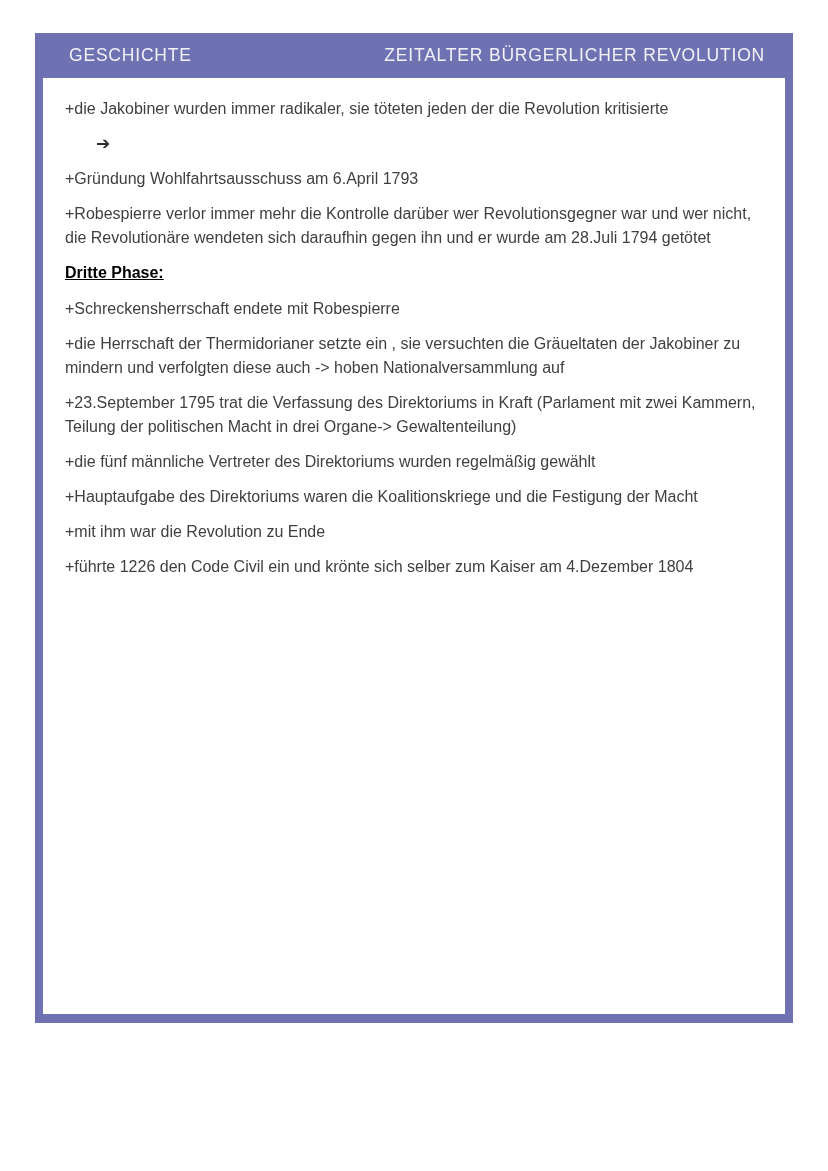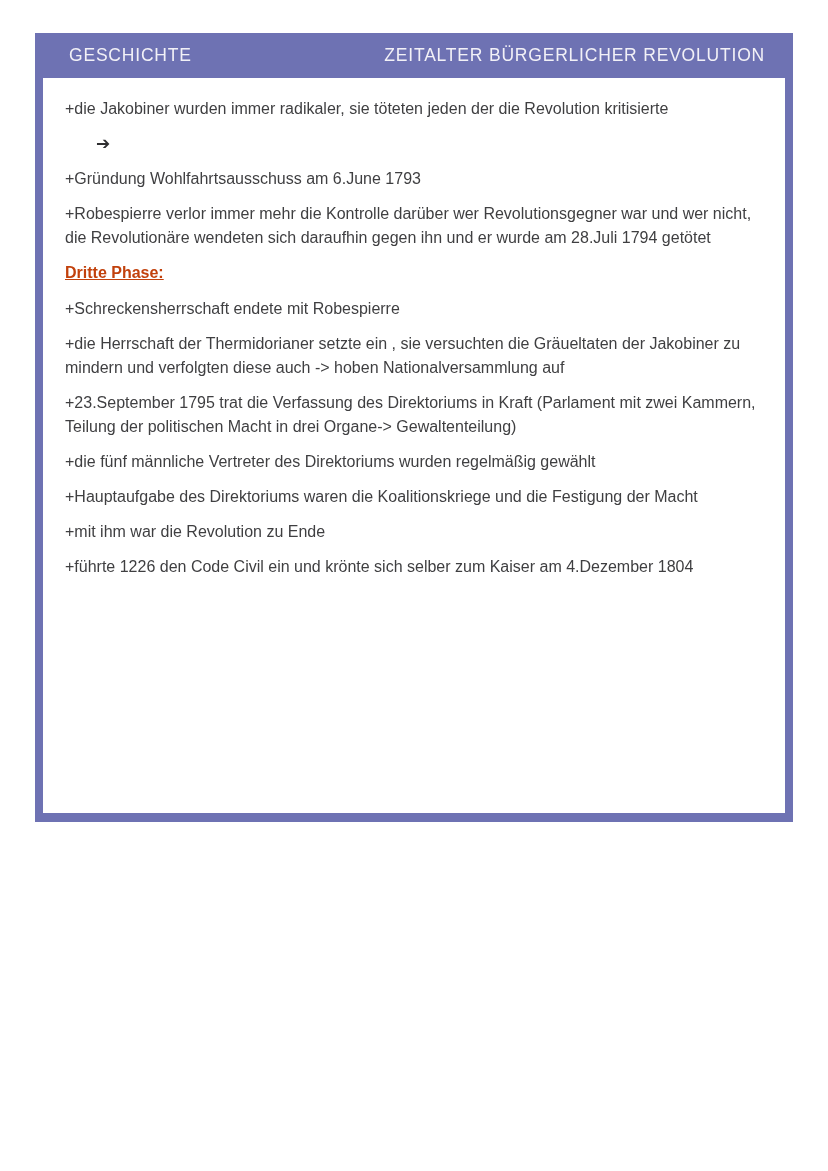--- a/index.html
+++ b/index.html
@@ -8,21 +8,21 @@
     background: #ffffff;
     font-family: "Liberation Sans", "DejaVu Sans", sans-serif;
   }
   body { height: 1171px; position: relative; overflow: hidden; }
 
   .page-frame {
     position: absolute;
     left: 35px;
     top: 33px;
     width: 758px;
-    height: 789px;
+    height: 990px;
     border-left: 8px solid #6e72b3;
     border-right: 8px solid #6e72b3;
     border-bottom: 9px solid #6e72b3;
     background: #ffffff;
   }
 
   .header-bar {
     height: 45px;
     background: #6e72b3;
     display: flex;
@@ -52,21 +52,21 @@
     display: flex;
     align-items: baseline;
   }
   .arrow-glyph {
     color: #2e2e30;
     margin-right: 13px;
     font-size: 17px;
   }
 
   .section-heading {
-    color: #c2410c;
+    color: #000000;
     font-weight: 700;
     text-decoration: underline;
     margin-bottom: 12px;
   }
 </style>
 </head>
 <body>
 
 <div class="page-frame">
 
@@ -76,21 +76,21 @@
   </div>
 
   <div class="content">
 
     <p class="para">+die Jakobiner wurden immer radikaler, sie töteten jeden der die Revolution kritisierte</p>
 
     <div class="arrow-line">
       <span class="arrow-glyph">➔</span>
     </div>
 
-    <p class="para">+Gründung Wohlfahrtsausschuss am 6.June 1793</p>
+    <p class="para">+Gründung Wohlfahrtsausschuss am 6.April 1793</p>
 
     <p class="para">+Robespierre verlor immer mehr die Kontrolle darüber wer Revolutionsgegner war und wer nicht, die Revolutionäre wendeten sich daraufhin gegen ihn und er wurde am 28.Juli 1794 getötet</p>
 
     <p class="para section-heading">Dritte Phase:</p>
 
     <p class="para">+Schreckensherrschaft endete mit Robespierre</p>
 
     <p class="para">+die Herrschaft der Thermidorianer setzte ein , sie versuchten die Gräueltaten der Jakobiner zu mindern und verfolgten diese auch -&gt; hoben Nationalversammlung auf</p>
 
     <p class="para">+23.September 1795 trat die Verfassung des Direktoriums in Kraft (Parlament mit zwei Kammern, Teilung der politischen Macht in drei Organe-&gt; Gewaltenteilung)</p>

